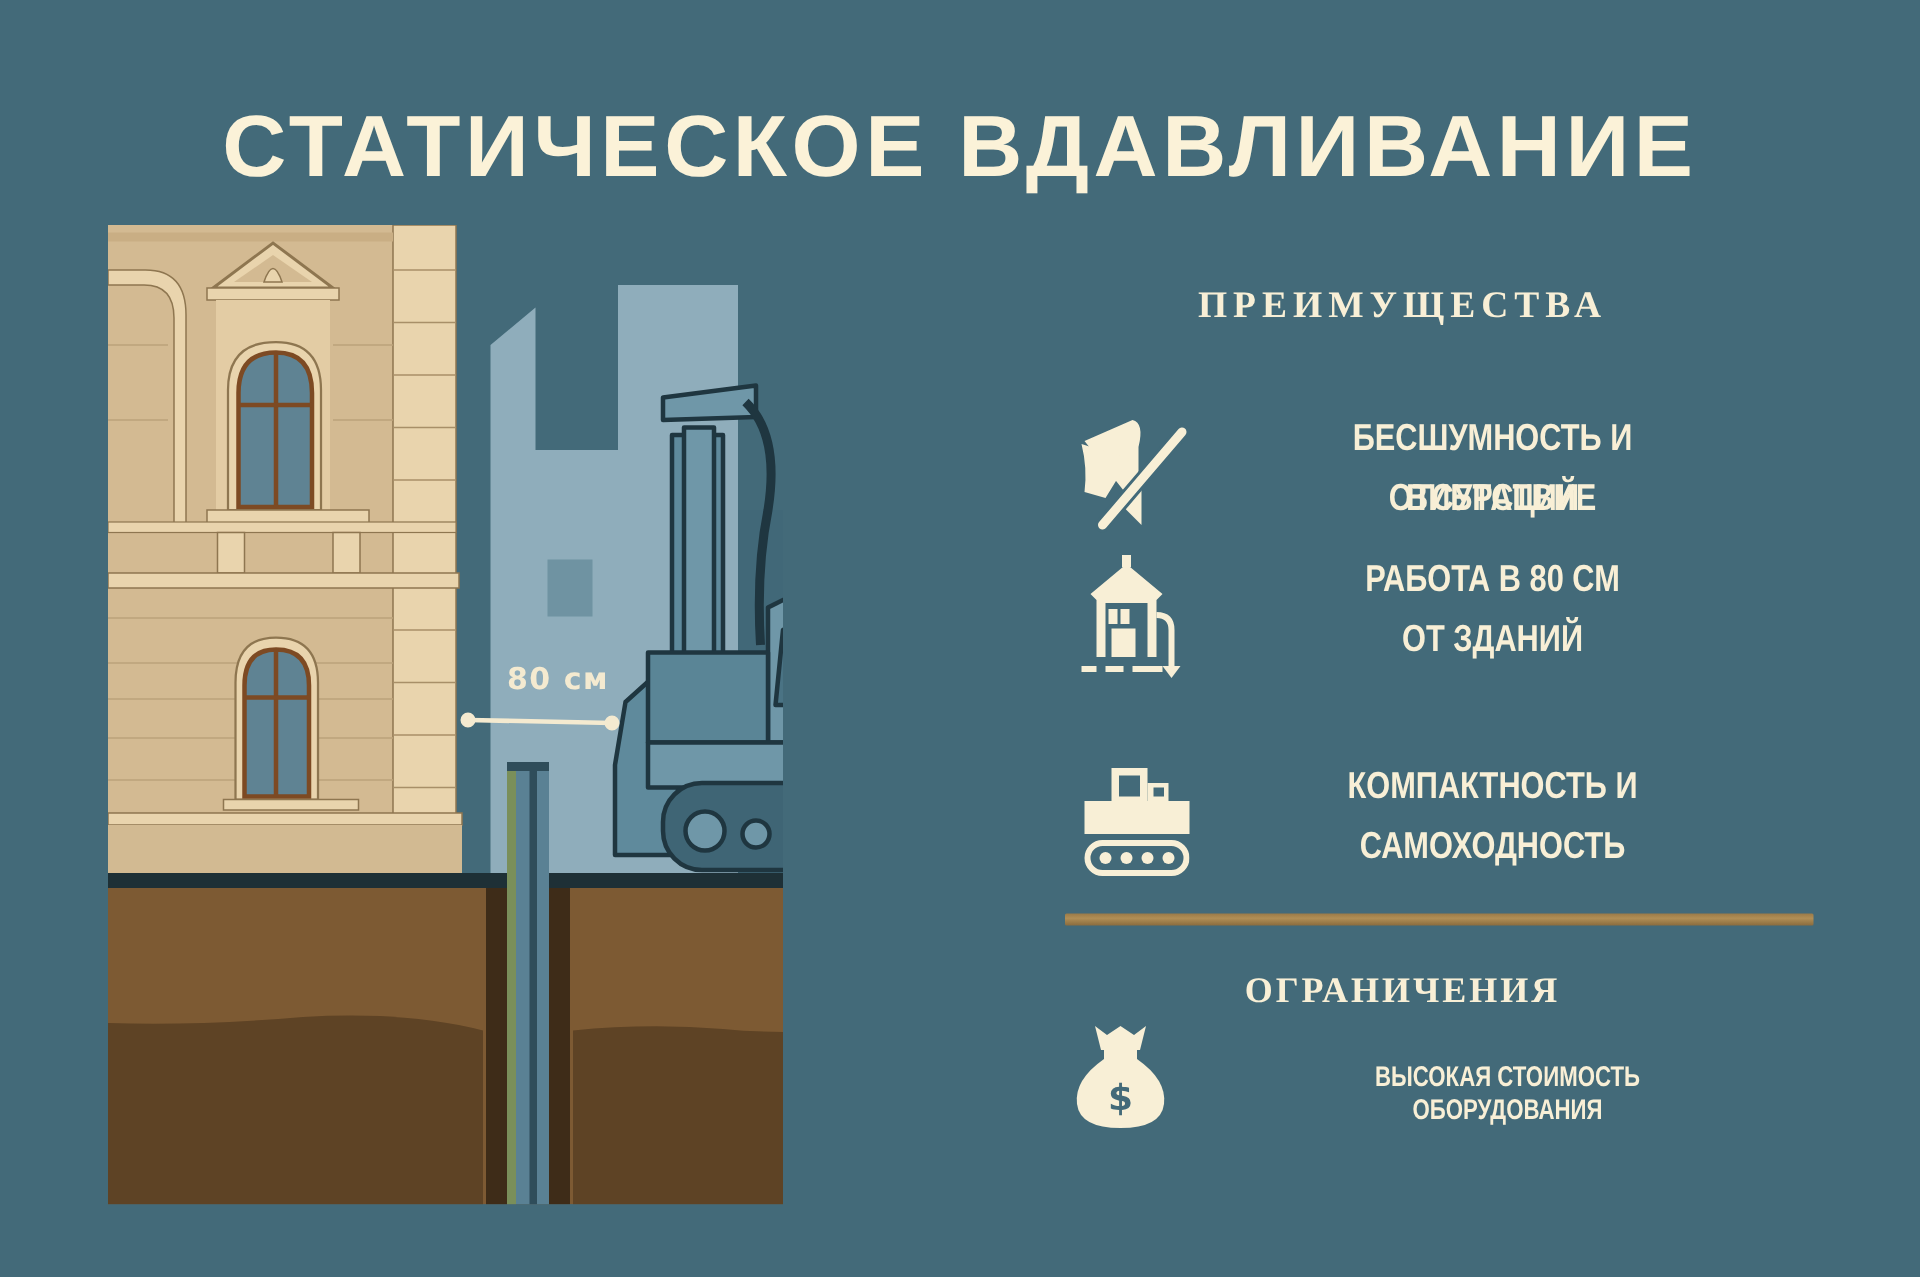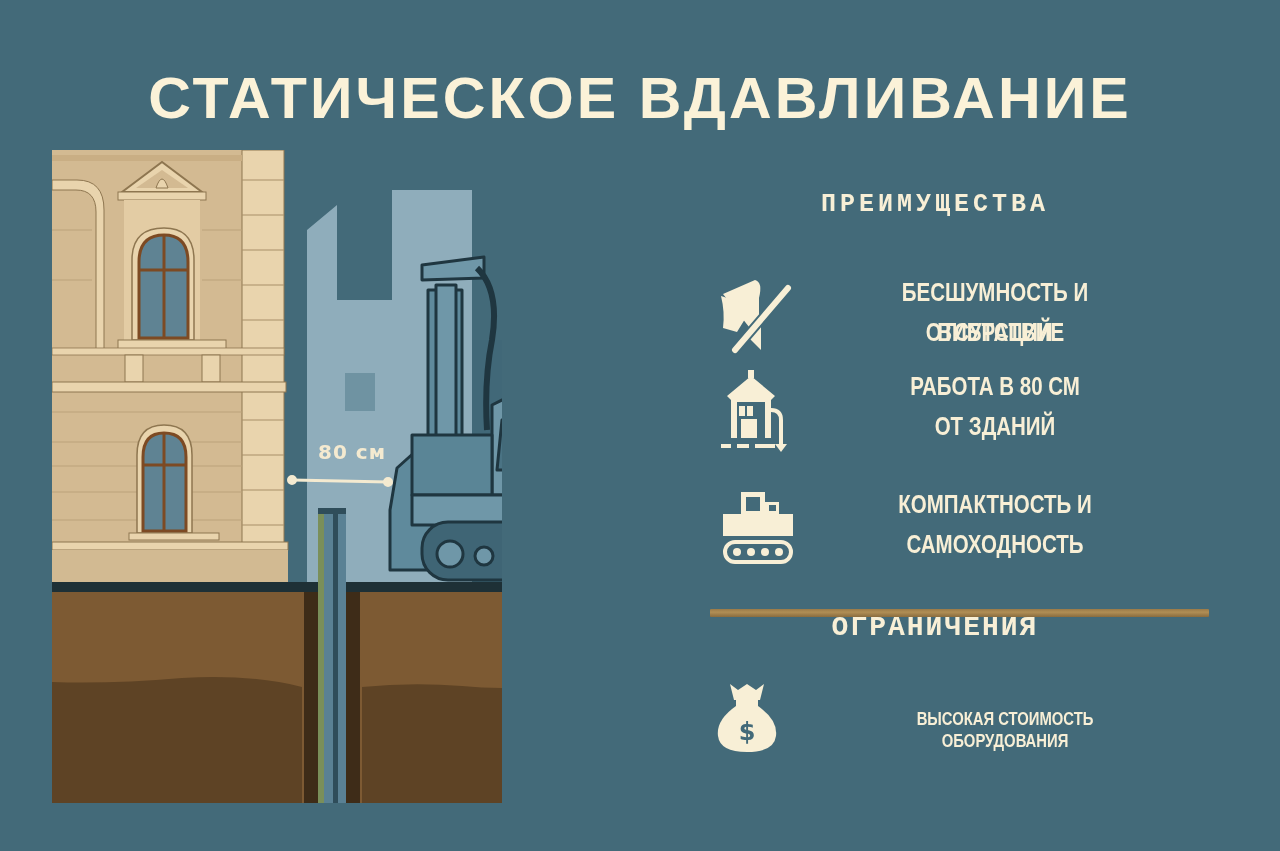--- a/index.html
+++ b/index.html
@@ -12,38 +12,38 @@
   }
   .title {
     position: absolute; left: 0; top: 64px; width: 1280px;
     text-align: center; font-weight: bold; font-size: 58px;
     letter-spacing: 3px; color: #fbf2d8;
     font-family: "Liberation Sans", sans-serif;
     transform: scaleX(1.02);
   }
   
   .scene {
-    position: absolute; left: 52px; top: 150px; width: 450px; height: 653px;
+    position: absolute; left: 72px; top: 150px; width: 450px; height: 653px;
     overflow: hidden;
     text-align: right;
   }
   .scene svg { display: block; }
   .label-80 {
     position: absolute; left: 266px; top: 290px;
     font-family: "DejaVu Sans", sans-serif; font-weight: bold; font-size: 20px;
     color: #f4ead0; letter-spacing: 1px;
   }
   
   .section-heading {
     position: absolute; left: 700px; width: 470px; text-align: center;
-    font-family: Liberation Mono, monospace; font-weight: bold;
+    font-family: Liberation Serif, serif; font-weight: bold;
     color: #f8efd6;
   }
   .adv-heading { top: 190px; font-size: 25px; letter-spacing: 4px; }
-  .lim-heading { top: 612px; font-size: 28px; letter-spacing: 2px; }
+  .lim-heading { top: 648px; font-size: 24px; letter-spacing: 2px; }
   .item {
     position: absolute; left: 705px; width: 470px; height: 90px;
   }
   .item .icon { position: absolute; left: 8px; top: 0; width: 80px; height: 90px; }
   .item .text {
     position: absolute; left: 100px; width: 380px; text-align: center;
     font-family: "Liberation Sans", sans-serif; font-weight: bold;
     font-size: 25px; line-height: 40px; color: #f8efd6;
     transform: scaleX(0.82); transform-origin: center;
     text-transform: uppercase;
@@ -208,21 +208,21 @@
     <g stroke="#f8efd6" stroke-width="4">
       <line x1="8" y1="80" x2="18" y2="80"></line>
         <line x1="24" y1="80" x2="36" y2="80"></line>
         <line x1="42" y1="80" x2="62" y2="80"></line>
     </g>
   </svg>
   <div class="text" style="top:0;">РАБОТА В 80 СМ</div>
   <div class="text" style="top:40px;">ОТ ЗДАНИЙ</div>
 </div>
 
-<div class="item" style="top:484px;">
+<div class="item" style="top:504px;">
   <svg class="icon" viewBox="0 0 80 90">
     <rect x="28" y="8" width="24" height="22" fill="#f8efd6"></rect>
     <rect x="33" y="13" width="14" height="14" fill="#436a79"></rect>
     <rect x="52" y="18" width="14" height="12" fill="#f8efd6"></rect>
     <rect x="56" y="21" width="7" height="6" fill="#436a79"></rect>
     <rect x="10" y="30" width="72" height="22" fill="#f8efd6"></rect>
     <rect x="12" y="58" width="66" height="20" rx="10" fill="none" stroke="#f8efd6" stroke-width="4"></rect>
     <circle cx="24" cy="68" r="4" fill="#f8efd6"></circle>
     <circle cx="38" cy="68" r="4" fill="#f8efd6"></circle>
     <circle cx="52" cy="68" r="4" fill="#f8efd6"></circle>

